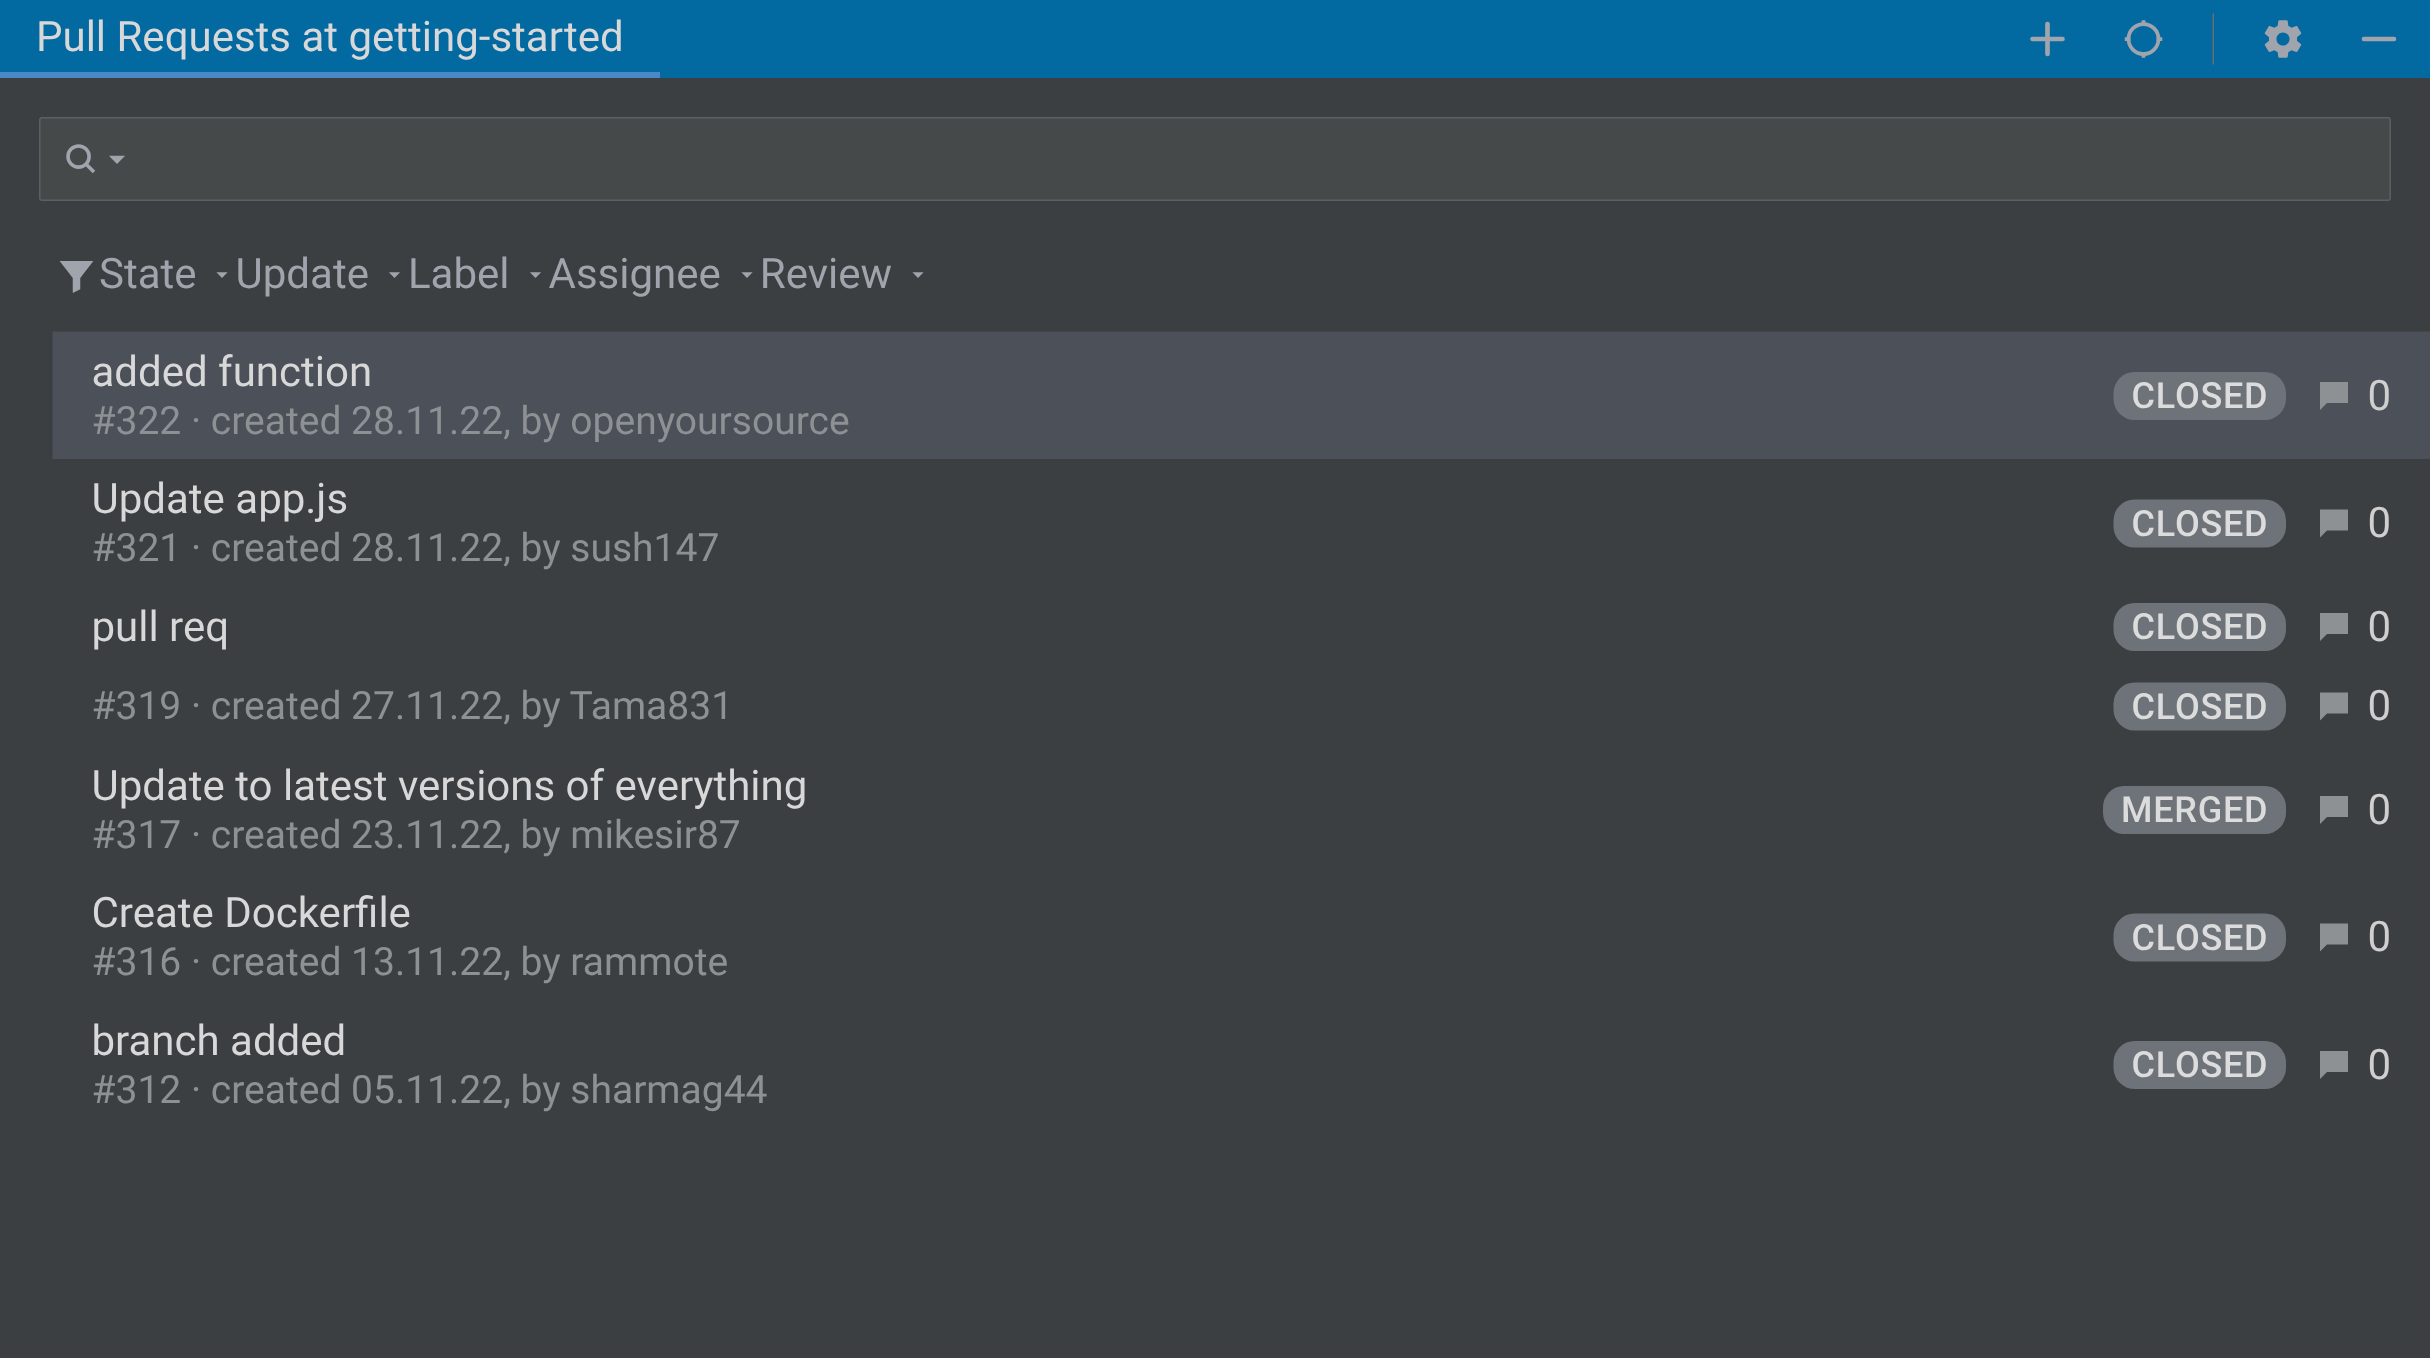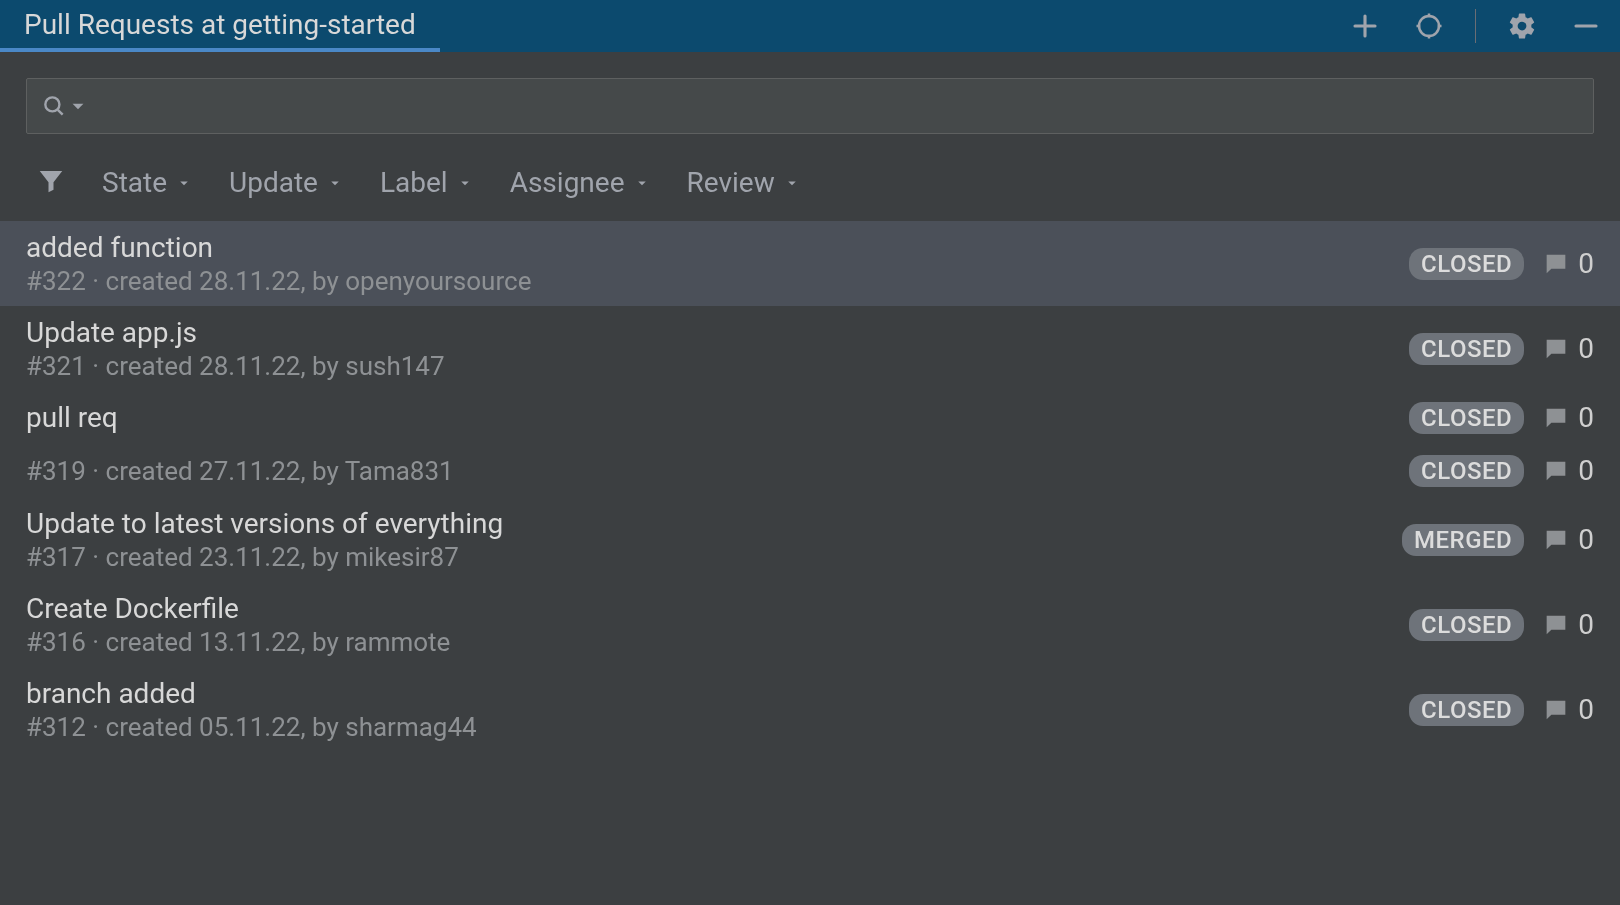--- a/index.html
+++ b/index.html
@@ -9,21 +9,21 @@
     }
     body {
       font-family: -apple-system, BlinkMacSystemFont, "Segoe UI", Roboto, Arial, sans-serif;
       background: #3c3f41;
       color: #bbbbbb;
       width: 1620px;
       height: 905px;
       overflow: hidden;
     }
     .tab-bar {
-      background: #0c4a6e;
+      background: #0369a1;
       height: 52px;
       display: flex;
       align-items: center;
       justify-content: space-between;
       padding: 0 16px 0 0;
     }
     .tab {
       height: 100%;
       display: flex;
       align-items: center;
@@ -82,22 +82,21 @@
       flex: 1;
       background: transparent;
       border: none;
       outline: none;
       color: #d0d0d0;
       font-size: 24px;
       margin-left: 10px;
     }
     .filter-bar {
       display: flex;
-      align-items: flex-start;
-      gap: 36px;
+      align-items: flex-end;
       padding: 14px 30px 22px 36px;
       color: #a0a4ac;
     }
     .filter-icon {
       display: flex;
       align-items: center;
     }
     .filter-icon svg {
       width: 30px;
       height: 30px;
@@ -117,20 +116,21 @@
     .pr-list {
       display: flex;
       flex-direction: column;
     }
     .pr-row {
       padding: 10px 26px;
       display: flex;
       justify-content: space-between;
       align-items: center;
       cursor: pointer;
+      margin-left: 35px;
     }
     .pr-row.selected {
       background: #4b5059;
     }
     .pr-left {
       display: flex;
       flex-direction: column;
       gap: 2px;
     }
     .pr-title {

